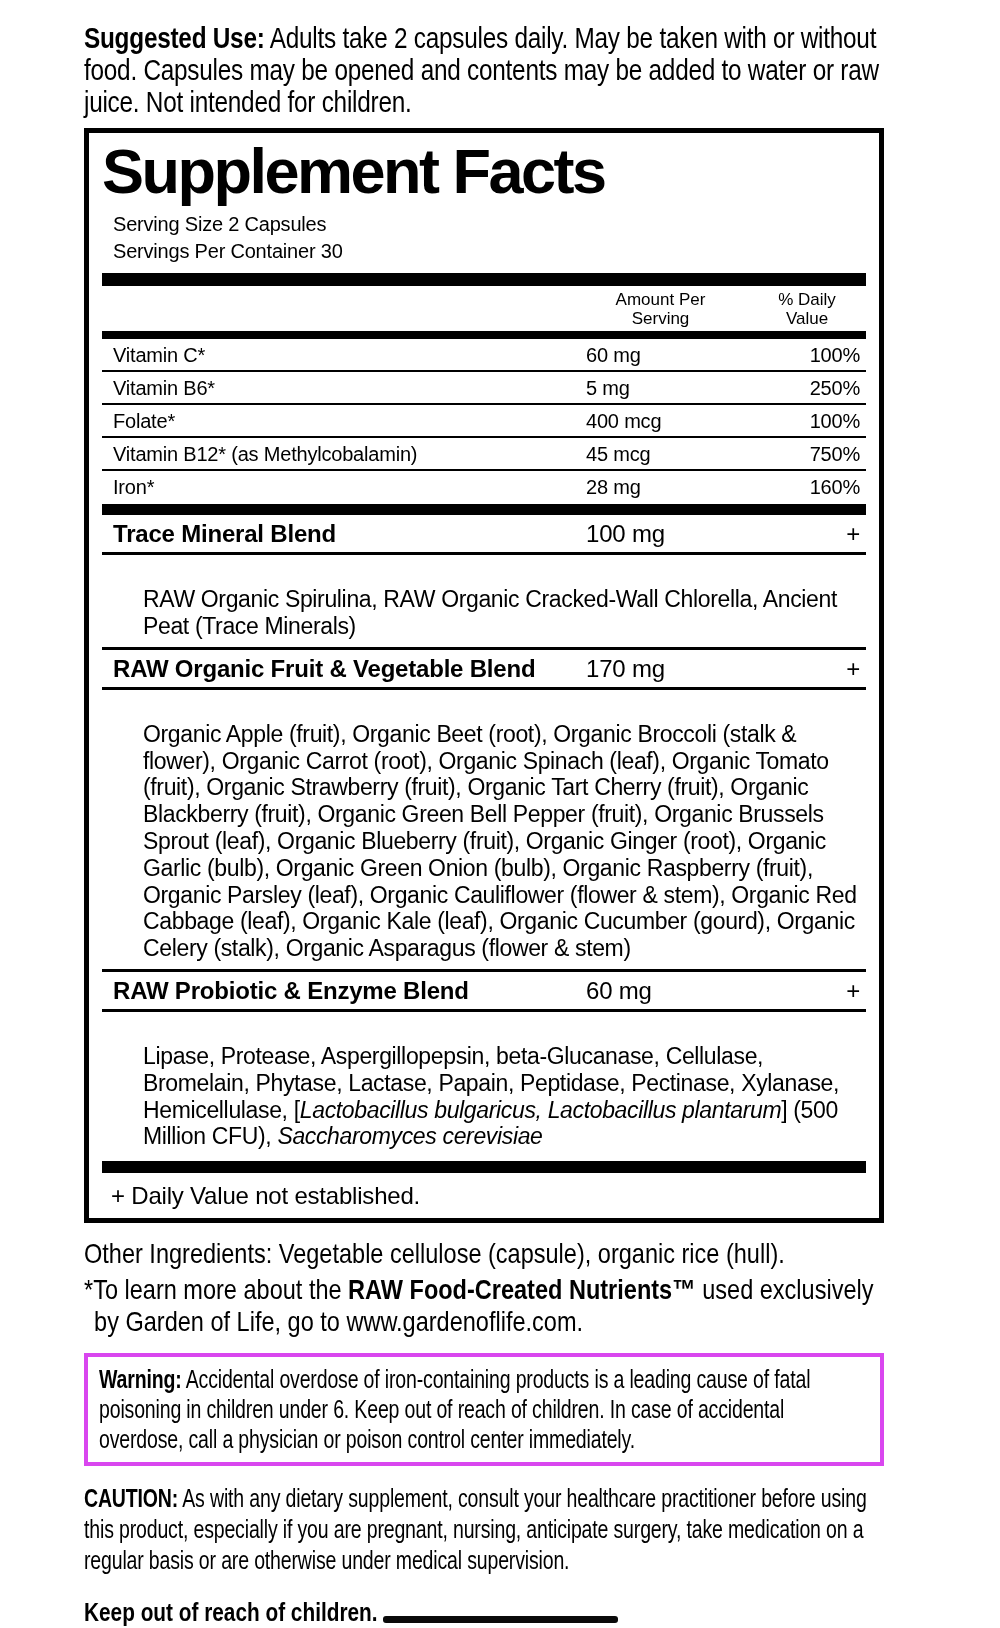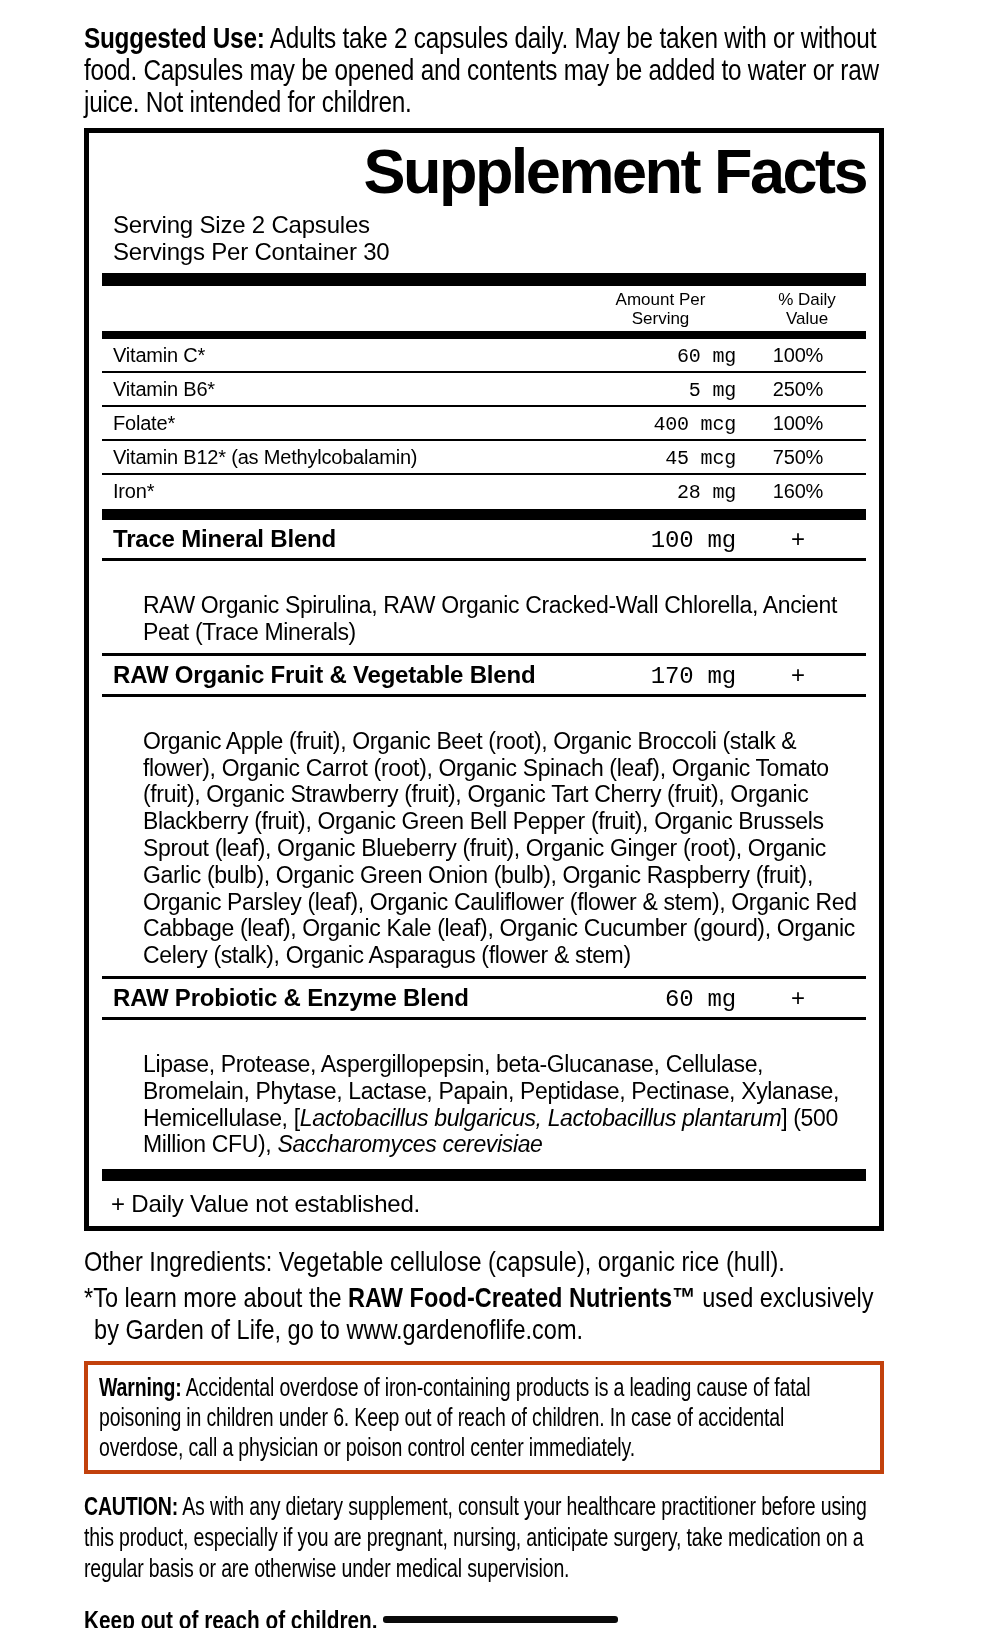--- a/index.html
+++ b/index.html
@@ -24,56 +24,56 @@
   .suggested { font-size:29px; line-height:32px; width:952px; letter-spacing:-0.3px; }
 
   
   .sf-box {
     width:800px; box-sizing:border-box;
     border:5px solid #000; margin-top:10px;
     padding:4px 13px 6px 13px;
   }
   .sf-title {
     font-size:63px; font-weight:bold; letter-spacing:-2.5px;
-    text-align:right; line-height:1.02; margin:2px 0 8px 0;
-  }
-  .serving { font-size:24px; line-height:27px; padding-left:11px; letter-spacing:-0.2px; }
+    text-align:left; line-height:1.02; margin:2px 0 8px 0;
+  }
+  .serving { font-size:20px; line-height:27px; padding-left:11px; letter-spacing:-0.2px; }
   .bar { background:#000; }
   .bar-13 { height:13px; margin:8px 0 4px 0; }
   .bar-8  { height:8px;  margin:3px 0 0 0; }
   .bar-11 { height:11px; margin:2px 0 0 0; }
   .bar-12 { height:12px; margin:4px 0 2px 0; }
 
   .cols { display:flex; font-size:17px; line-height:19px; font-weight:normal; text-align:center; margin:4px 0 2px 0; }
   .cols .sp { flex:1; }
   .col-amt { width:175px; }
   .col-dv  { width:118px; }
 
   .nrow { display:flex; align-items:baseline; font-size:20px; letter-spacing:-0.2px;
           padding:5px 4px 3px 11px; border-bottom:2px solid #000; }
   .nrow.last { border-bottom:none; }
   .nname { flex:1; }
-  .namt { width:150px; text-align:right;font-family:Liberation Mono, monospace; }
-  .ndv  { width:124px; text-align:center; padding-right:2px; }
+  .namt { width:150px; text-align:left; }
+  .ndv  { width:124px; text-align:right; padding-right:2px; }
 
   .brow { display:flex; align-items:baseline; font-size:24px; letter-spacing:-0.2px;
           padding:5px 4px 4px 11px; }
   .bname { flex:1; font-weight:bold; }
   .ln3 { height:3px; background:#000; }
   .bsub { font-size:23px; line-height:26.8px; letter-spacing:-0.35px;
           padding:3px 2px 7px 41px;margin-top:28px; }
   .footnote { font-size:24px; padding:7px 0 2px 9px; letter-spacing:-0.2px; }
 
   
   .other { margin-top:15px; font-size:28px; line-height:32px; }
   .tmnote { margin-top:4px; font-size:28px; line-height:32px; }
   .tmnote-l2 { padding-left:12px; }
 
   .warn-box {
-    width:800px; box-sizing:border-box; border:4px solid #c2410c;
+    width:800px; box-sizing:border-box; border:4px solid #d946ef;
     margin-top:15px; padding:7px 11px 8px 11px;
   }
   .warn-text { font-size:25px; line-height:30px; width:986px; letter-spacing:-0.2px; }
 
   .caution { margin-top:17px; font-size:25px; line-height:31px; width:1024px; letter-spacing:-0.2px; }
 
   .keep { margin-top:20px; font-size:26px; line-height:32px; font-weight:bold; }
   .store { font-size:26px; line-height:31px; }
 
   .bottom-bar {

